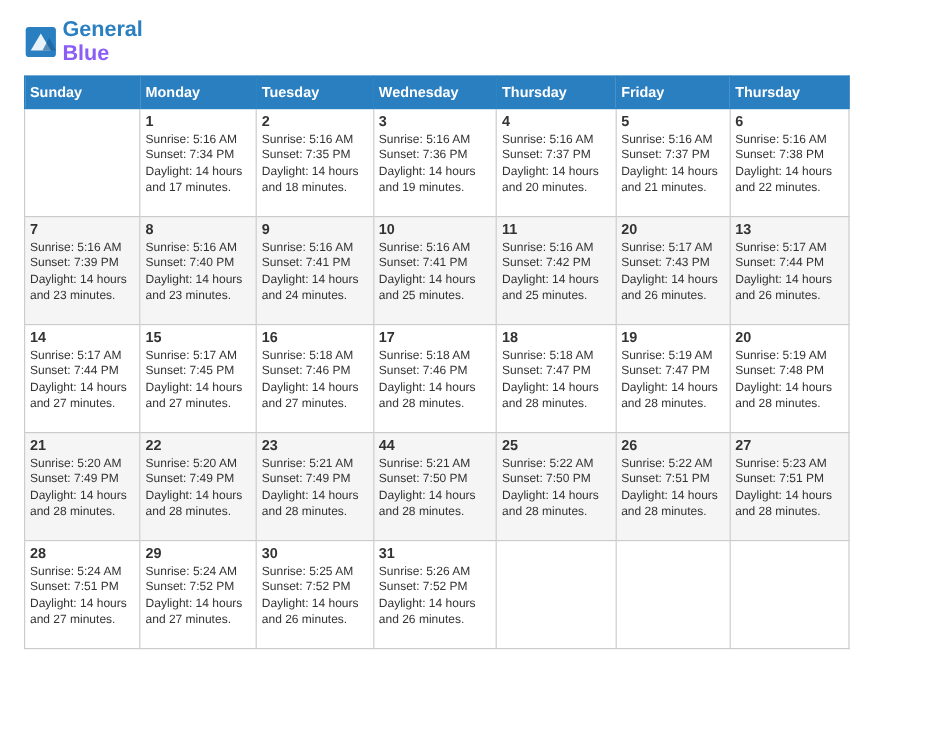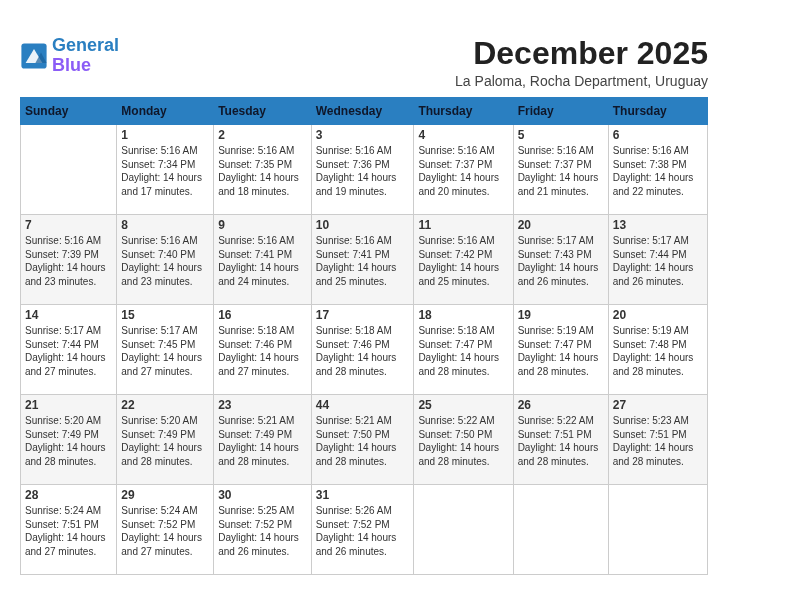--- a/index.html
+++ b/index.html
@@ -5,21 +5,21 @@
     * { box-sizing: border-box; margin: 0; padding: 0; }
     body {
       font-family: Arial, sans-serif;
       background: #fff;
       width: 792px;
       height: 612px;
       overflow: hidden;
     }
     .container {
       width: 728px;
-      padding: 36px 20px 10px 20px;
+      padding: 15px 20px 10px 20px;
     }
     .header-row {
       display: flex;
       justify-content: space-between;
       align-items: flex-start;
       margin-bottom: 4px;
     }
     .logo {
       display: flex;
       align-items: center;
@@ -53,21 +53,21 @@
       margin-top: 2px;
     }
     .calendar {
       width: 100%;
       border-collapse: collapse;
       margin-top: 8px;
       font-size: 11px;
     }
     .calendar thead th {
       background: #2a7fc1;
-      color: #0f172a;
+      color: #ffffff;
       font-weight: bold;
       font-size: 12px;
       padding: 6px 4px;
       border: 1px solid #2a7fc1;
       text-align: left;
     }
     .calendar tbody td {
       border: 1px solid #ccc;
       vertical-align: top;
       padding: 3px 4px;
@@ -106,24 +106,20 @@
         <polygon points="8,30 20,10 32,30" fill="white" opacity="0.9"></polygon>
         <polygon points="22,30 30,15 38,30" fill="#1a5f9a" opacity="0.7"></polygon>
       </svg>
       <div>
         <div class="logo-text">
           <span>General</span><br>
           <span style="color:#8b5cf6;">Blue</span>
         </div>
       </div>
     </div>
-    <div class="title-block">
-      <div class="month-title">December 2025</div>
-      <div class="subtitle">La Paloma, Rocha Department, Uruguay</div>
-    </div>
   </div>
 
   <table class="calendar">
     <thead>
       <tr>
       <th>Sunday</th>
           <th>Monday</th>
           <th>Tuesday</th>
           <th>Wednesday</th>
           <th>Thursday</th>

